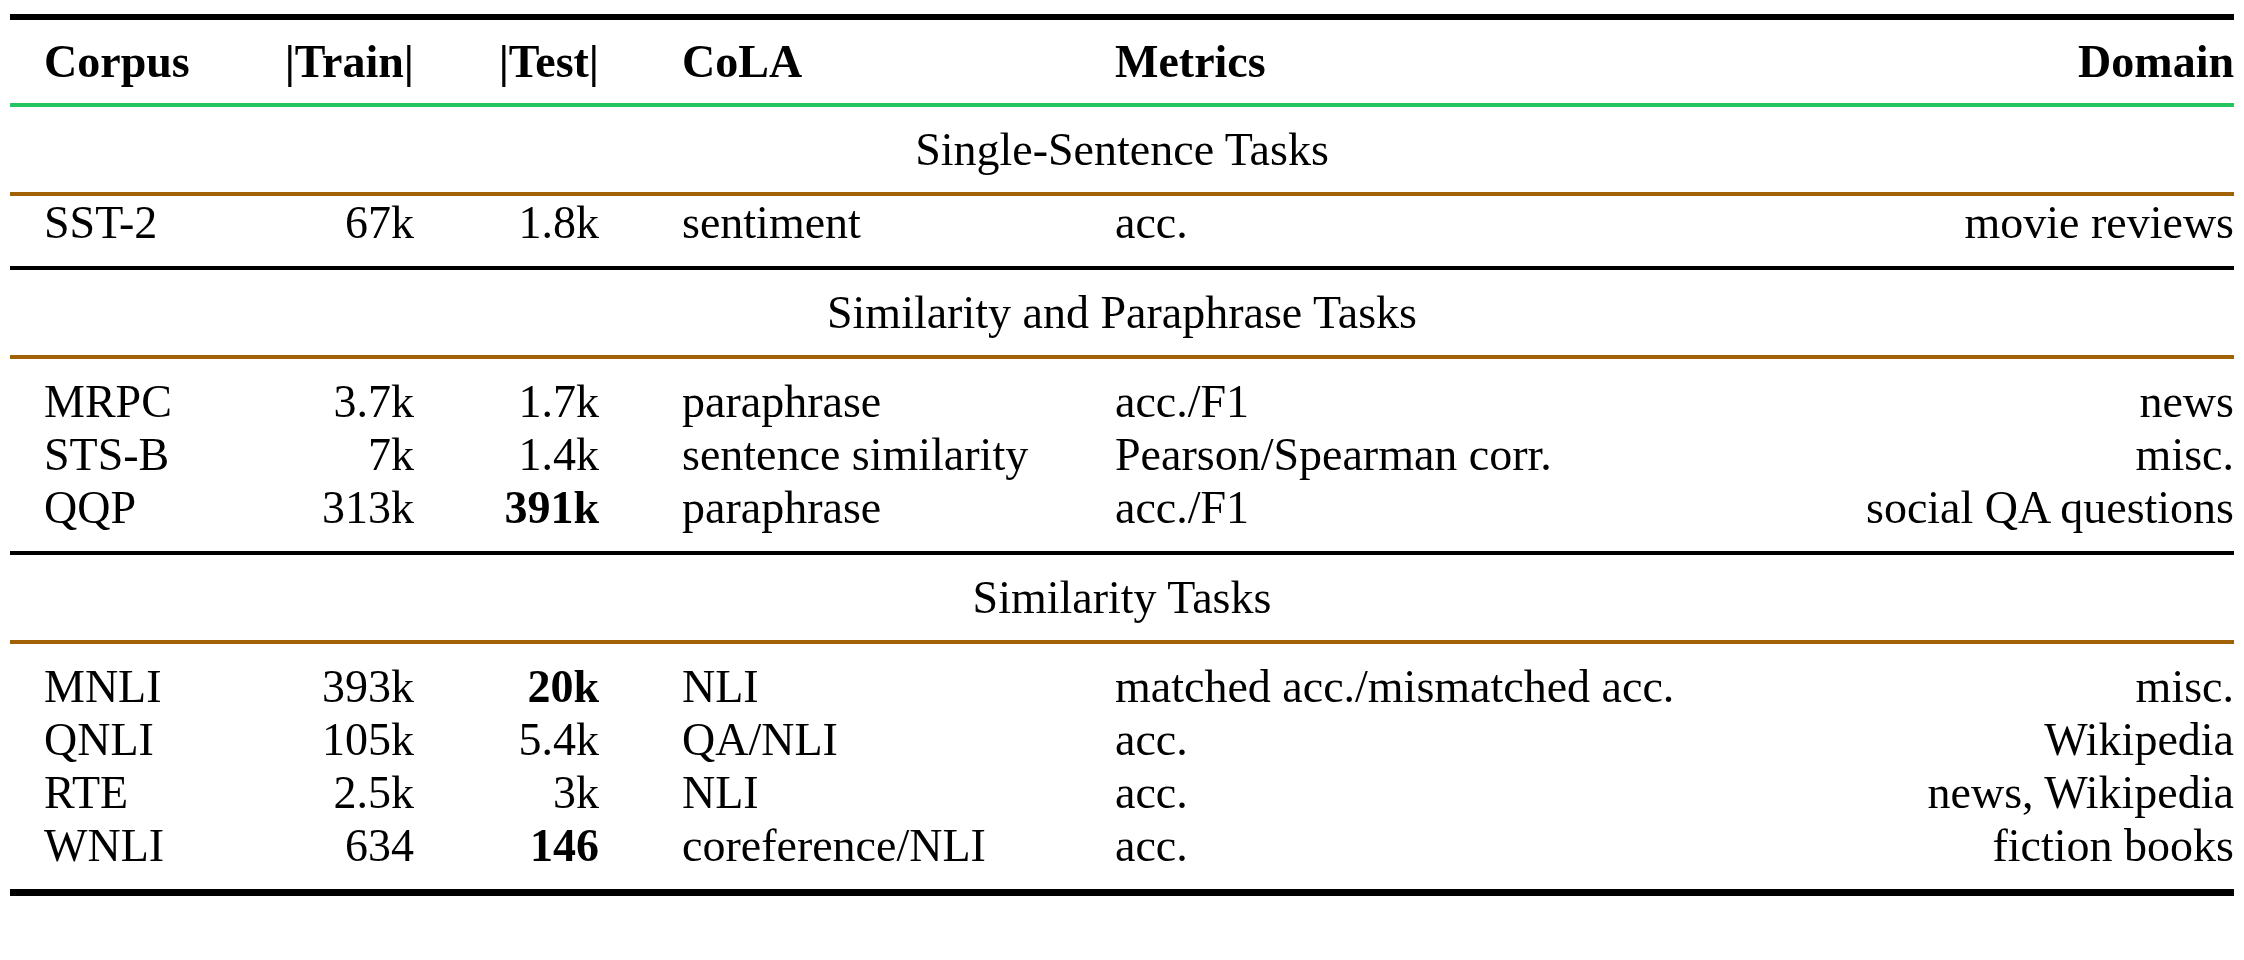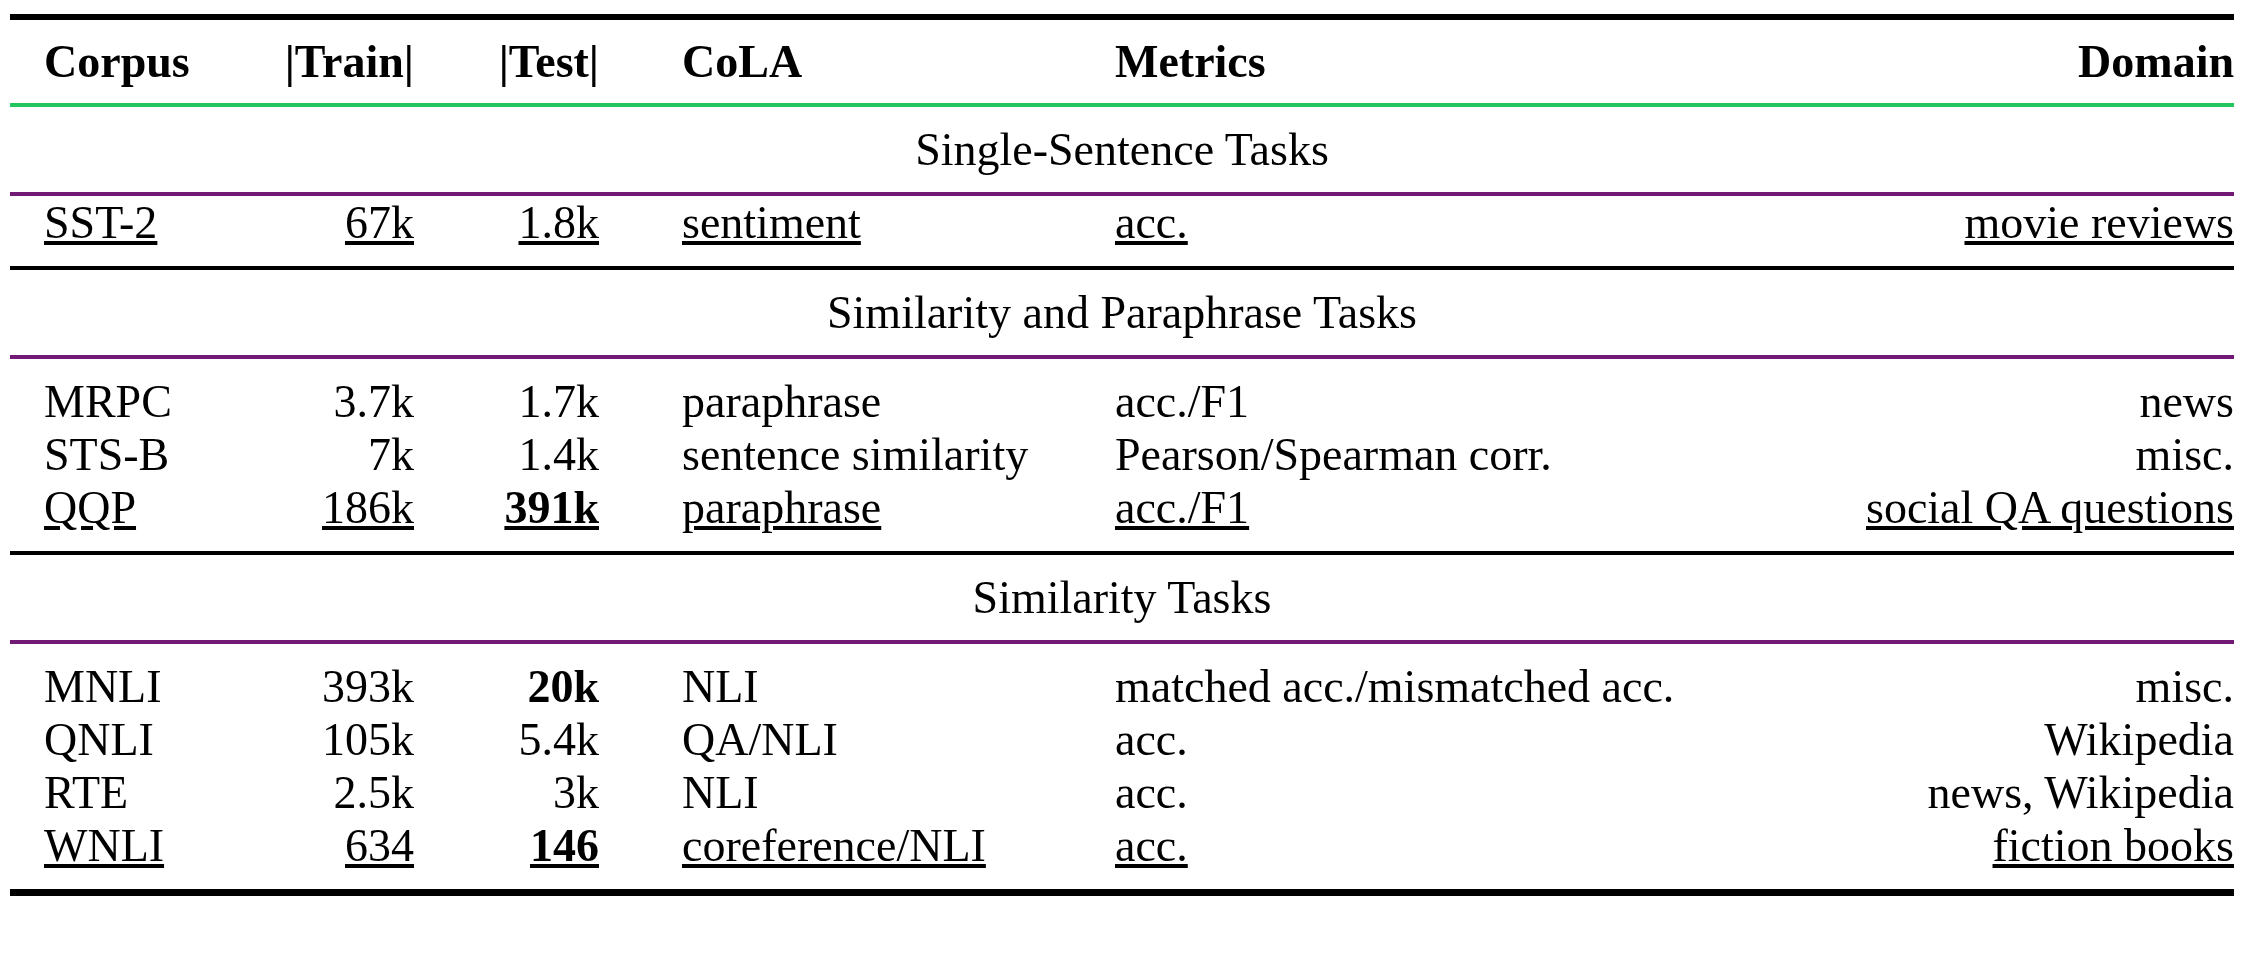--- a/index.html
+++ b/index.html
@@ -39,37 +39,37 @@
   }
   thead th {
     height: 83px;
     font-weight: bold;
     vertical-align: middle;
     padding: 0;
     white-space: nowrap;
   }
   tr.section-row {
     border-top: 4px solid #000000;
-    border-bottom: 4px solid #701a75;
+    border-bottom: 4px solid #a16207;
   }
   tr.section-row td {
     height: 85px;
     text-align: center;
     vertical-align: middle;
     padding: 0;
     font-weight: normal;
   }
   tr.data-row td {
     height: 53px;
     vertical-align: middle;
     padding: 0;
     white-space: nowrap;
   }
   tr.band-first td { padding-top: 16px; }
-  tr.band-last  td { padding-bottom: 17px; text-decoration: underline; }
+  tr.band-last  td { padding-bottom: 17px; }
 
   .col-corpus  { text-align: left;  padding-left: 34px !important; }
   .col-train   { text-align: right; }
   .col-test    { text-align: right; }
   .col-task    { text-align: left;  padding-left: 83px !important; }
   .col-metrics { text-align: left; }
   .col-domain  { text-align: right; }
   tr.data-row td.col-corpus { padding-left: 34px !important; }
   tr.data-row td.col-task   { padding-left: 83px !important; }
 
@@ -124,21 +124,21 @@
         <tr class="data-row">
           <td class="col-corpus">STS-B</td>
           <td class="col-train">7k</td>
           <td class="col-test">1.4k</td>
           <td class="col-task">sentence similarity</td>
           <td class="col-metrics">Pearson/Spearman corr.</td>
           <td class="col-domain">misc.</td>
         </tr>
         <tr class="data-row band-last">
           <td class="col-corpus">QQP</td>
-          <td class="col-train">186k</td>
+          <td class="col-train">313k</td>
           <td class="col-test bold">391k</td>
           <td class="col-task">paraphrase</td>
           <td class="col-metrics">acc./F1</td>
           <td class="col-domain">social QA questions</td>
         </tr>
         <tr class="section-row">
           <td colspan="6">Similarity Tasks</td>
         </tr>
         <tr class="data-row band-first">
           <td class="col-corpus">MNLI</td>

